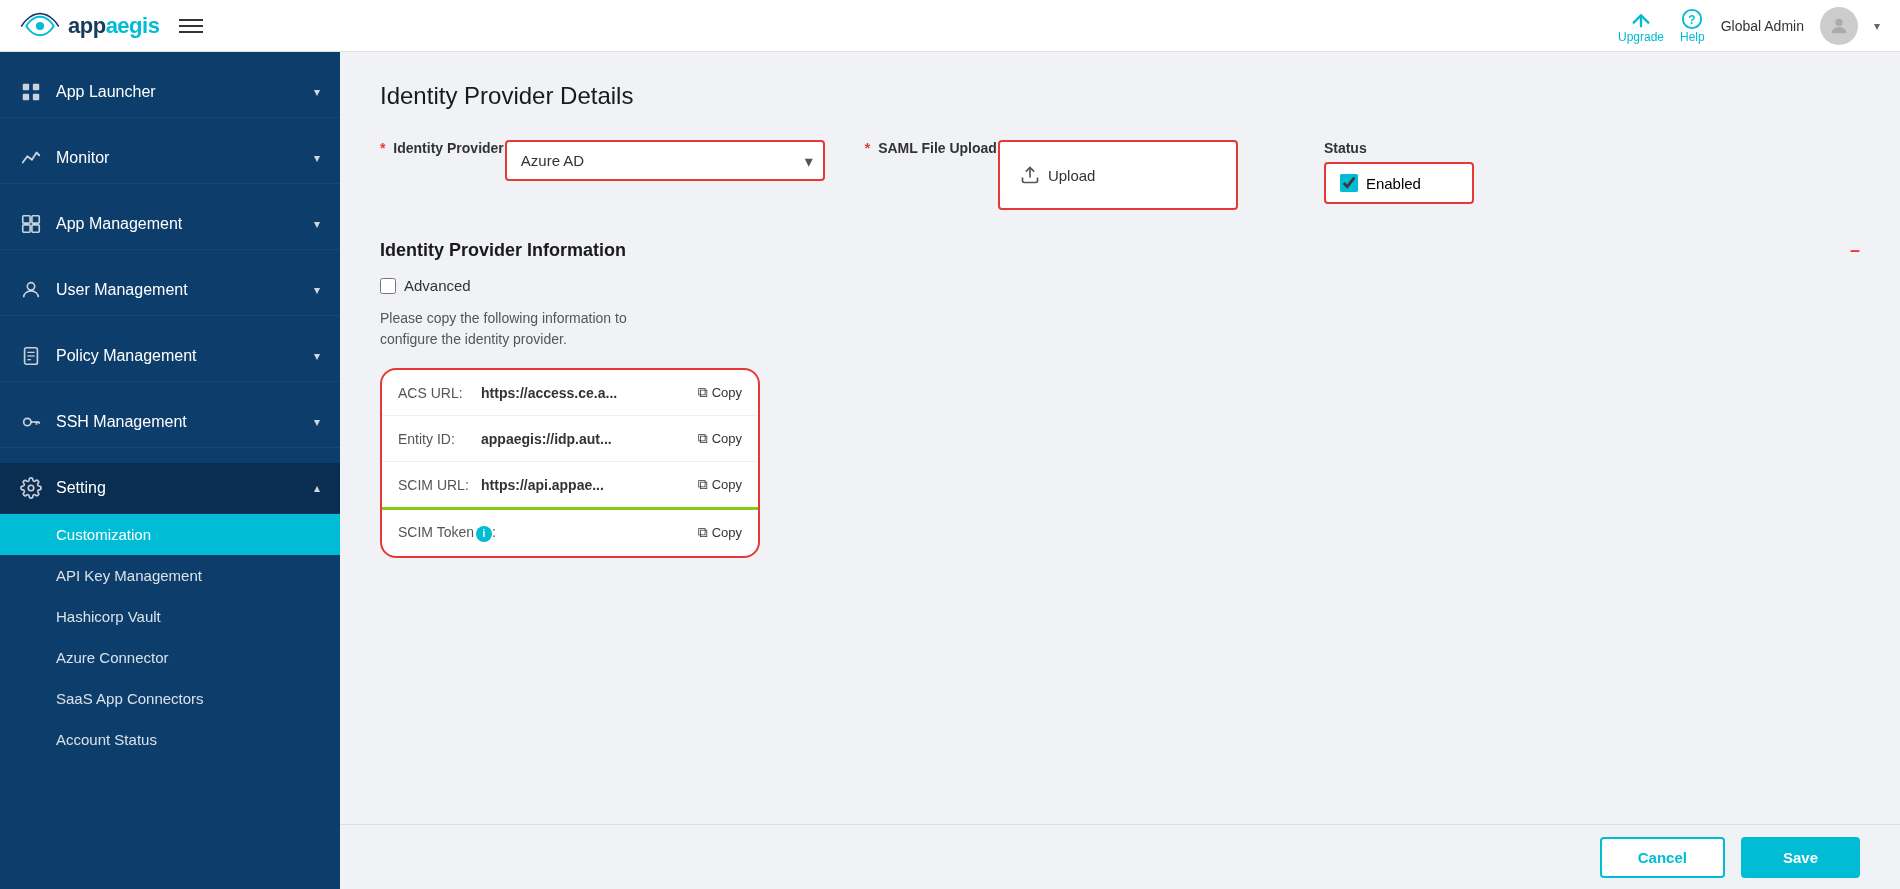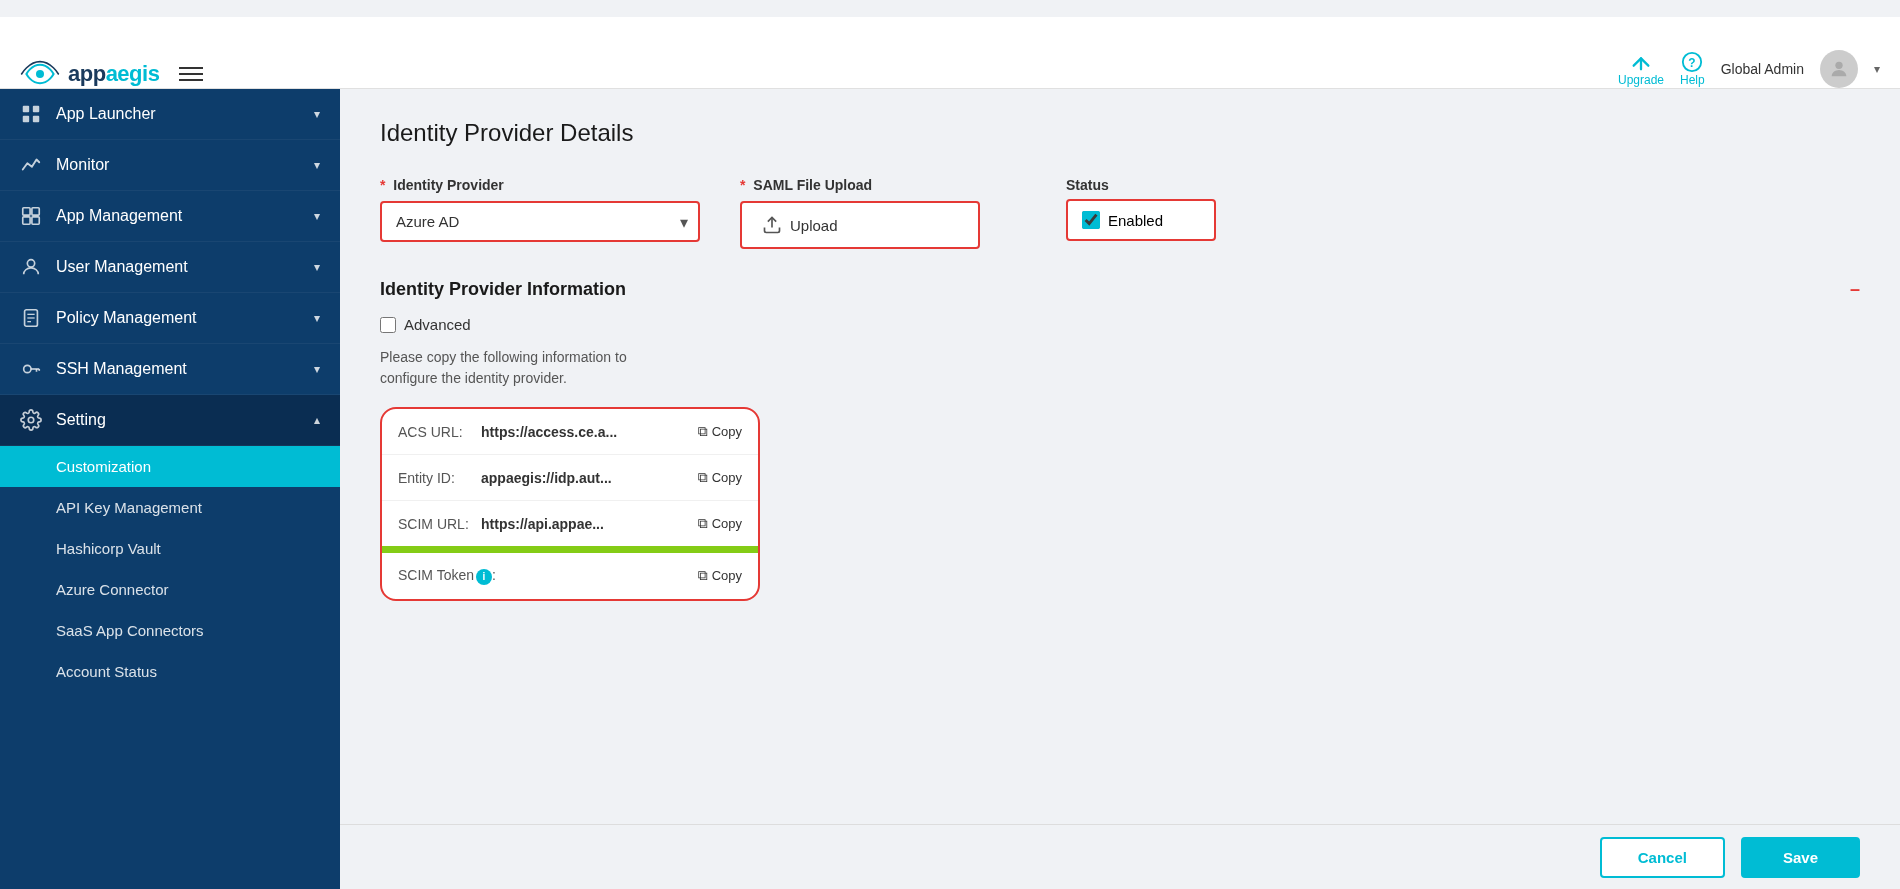--- a/index.html
+++ b/index.html
@@ -1,29 +1,28 @@
 <!DOCTYPE html>
 <html><head>
   <meta charset="utf-8">
   <style>
     * { box-sizing: border-box; margin: 0; padding: 0; }
     body { font-family: 'Segoe UI', Arial, sans-serif; background: #f0f2f5; display: flex; flex-direction: column; height: 889px; overflow: hidden; }
 
     
     .header {
       background: #fff;
-      height: 72px;
-      display: flex;
-      align-items: flex-end;
+      height: 52px;
+      display: flex;
+      align-items: center;
       justify-content: space-between;
       padding: 0 20px;
       border-bottom: 1px solid #e0e0e0;
       z-index: 10;
       flex-shrink: 0;
-      margin-top: 17px;
     }
     .header-left { display: flex; align-items: center; gap: 20px; }
     .logo { display: flex; align-items: center; gap: 8px; }
     .logo-icon { width: 40px; height: 28px; }
     .logo-text { font-size: 22px; font-weight: 700; color: #1a3a5c; letter-spacing: -0.5px; }
     .logo-text span { color: #00bcd4; }
     .hamburger { font-size: 22px; color: #333; cursor: pointer; display: flex; flex-direction: column; gap: 4px; }
     .hamburger span { display: block; width: 24px; height: 2px; background: #333; }
 
     .header-right { display: flex; align-items: center; gap: 16px; }
@@ -47,20 +46,21 @@
     .sidebar-item {
       display: flex;
       align-items: center;
       justify-content: space-between;
       padding: 14px 20px;
       cursor: pointer;
       font-size: 16px;
       font-weight: 500;
       color: #fff;
       border-bottom: 1px solid rgba(255,255,255,0.05);
+      margin-top: 15px;
     }
     .sidebar-item.active { background: #0a2d52; }
     .sidebar-item .item-left { display: flex; align-items: center; gap: 14px; }
     .sidebar-item .icon { width: 22px; height: 22px; opacity: 0.9; }
     .sidebar-item .chevron { font-size: 12px; opacity: 0.8; }
 
     .sidebar-sub-item {
       padding: 12px 20px 12px 56px;
       font-size: 15px;
       font-weight: 400;
@@ -94,21 +94,21 @@
       background: transparent;
     }
 
     .form-row {
       display: flex;
       gap: 40px;
       align-items: flex-start;
       margin-bottom: 30px;
     }
 
-    .form-field { display: flex; flex-direction: column; gap: 8px; }
+    .form-field { display: flex; flex-direction: row; gap: 1px; }
     .form-label {
       font-size: 14px;
       font-weight: 600;
       color: #333;
     }
     .form-label .required { color: #e53935; margin-right: 4px; }
 
     .select-wrapper {
       position: relative;
       width: 320px;
@@ -131,21 +131,21 @@
       transform: translateY(-50%);
       pointer-events: none;
       color: #555;
       font-size: 16px;
     }
 
     .upload-btn {
       display: flex;
       align-items: center;
       gap: 8px;
-      padding: 12px 20px;
+      padding: 23px 20px;
       border: 2px solid #e53935;
       border-radius: 4px;
       background: #fff;
       cursor: pointer;
       font-size: 15px;
       color: #333;
       width: 240px;
     }
     .upload-btn svg { color: #555; }
 
@@ -508,21 +508,21 @@
 
             <div class="url-row">
               <span class="url-key">Entity ID:</span>
               <span class="url-value">appaegis://idp.aut...</span>
               <div class="copy-btn">
                 <span class="copy-icon">⧉</span>
                 <span>Copy</span>
               </div>
             </div>
 
-            <div class="url-row no-border" style="border-bottom:7px solid #84cc16;">
+            <div class="url-row no-border" style="border-bottom:3px solid #84cc16;">
               <span class="url-key">SCIM URL:</span>
               <span class="url-value">https://api.appae...</span>
               <div class="copy-btn">
                 <span class="copy-icon">⧉</span>
                 <span>Copy</span>
               </div>
             </div>
 
             <div class="url-row no-border">
               <span class="url-key">

